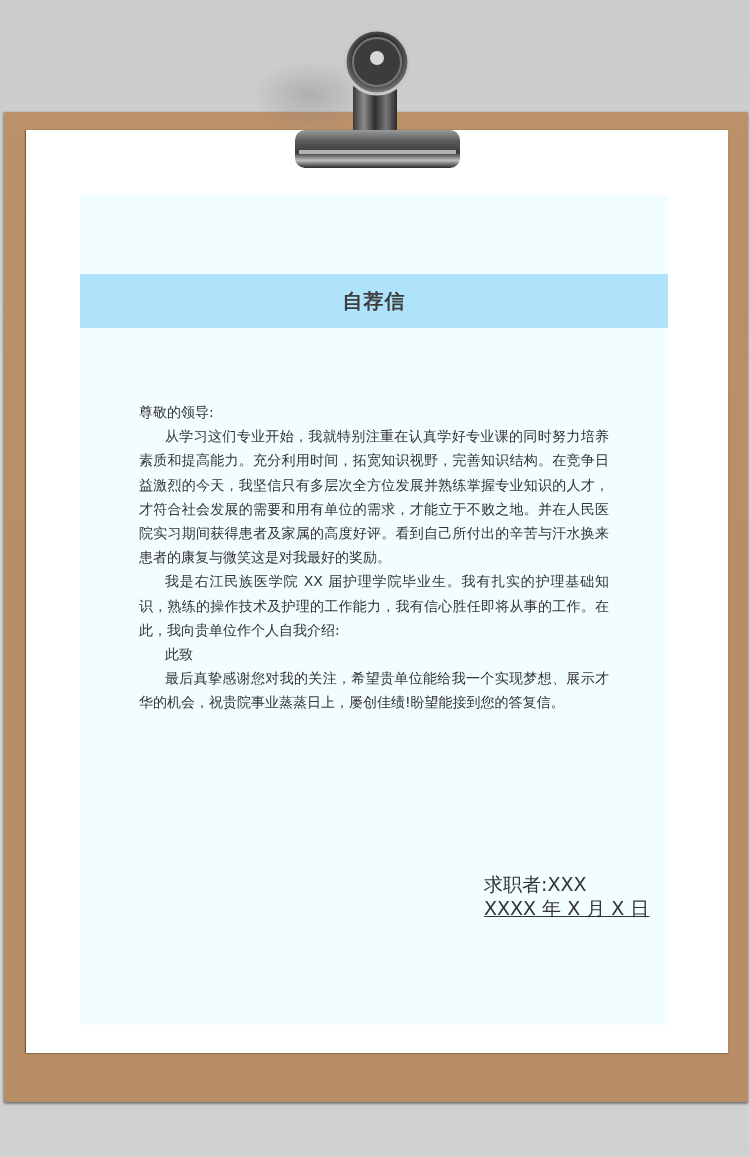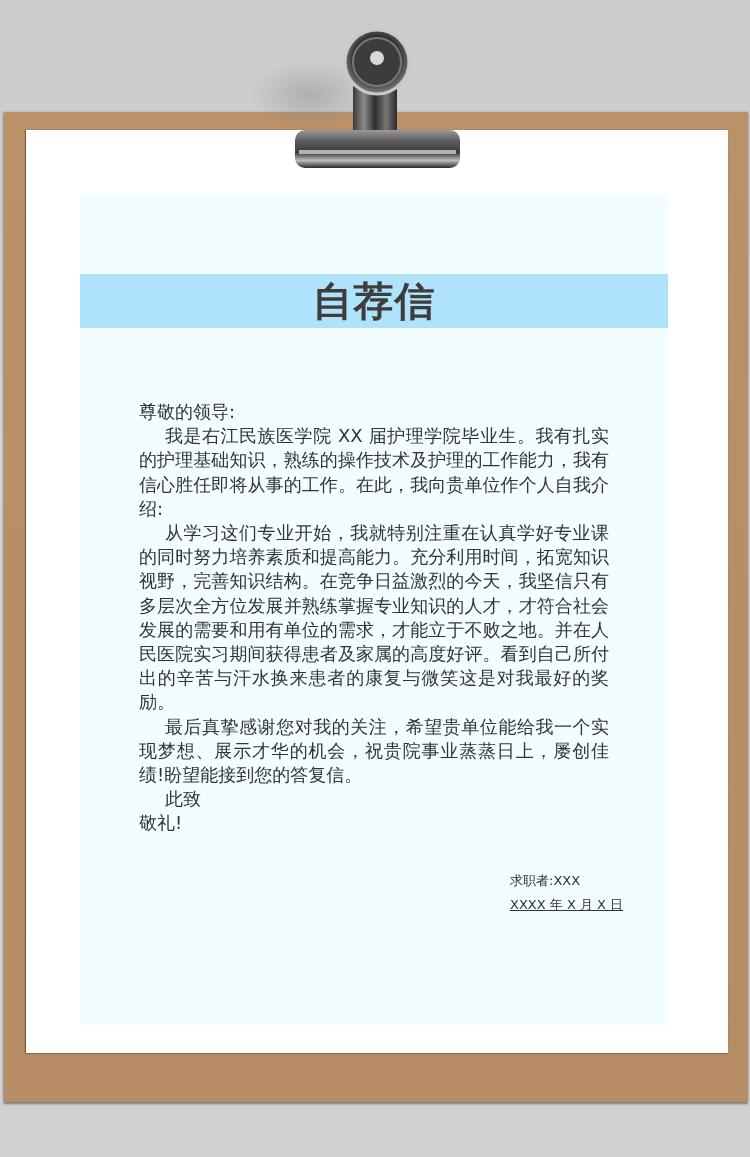--- a/index.html
+++ b/index.html
@@ -47,44 +47,44 @@
       width: 588px;
       height: 54px;
       background: #aee3fb;
       display: flex;
       align-items: center;
       justify-content: center;
     }
     .title-text {
       font-family: "DejaVu Sans", sans-serif;
       font-weight: bold;
-      font-size: 40px;
+      font-size: 20px;
       color: #3d3d3d;
       letter-spacing: 1px;
     }
     .letter {
       position: absolute;
       left: 139px;
       top: 400px;
       width: 470px;
-      font-size: 18px;
+      font-size: 14px;
       line-height: 24.2px;
       color: #333333;
       text-align: justify;
     }
     .letter p {
       margin: 0;
     }
     .indent {
       text-indent: 26px;
     }
     .sign {
       position: absolute;
-      left: 510px;
-      font-size: 13px;
+      left: 484px;
+      font-size: 19px;
       color: #333333;
       white-space: nowrap;
     }
     
     .clip {
       position: absolute;
       left: 285px;
       top: 22px;
       width: 180px;
       height: 150px;
@@ -104,25 +104,24 @@
 <div class="board"></div>
 <div class="paper"></div>
 <div class="panel"></div>
 
 <div class="title-band">
   <span class="title-text">自荐信</span>
 </div>
 
 <div class="letter">
   <p>尊敬的领导:</p>
+  <p class="indent">从学习这们专业开始，我就特别注重在认真学好专业课的同时努力培养素质和提高能力。充分利用时间，拓宽知识视野，完善知识结构。在竞争日益激烈的今天，我坚信只有多层次全方位发展并熟练掌握专业知识的人才，才符合社会发展的需要和用有单位的需求，才能立于不败之地。并在人民医院实习期间获得患者及家属的高度好评。看到自己所付出的辛苦与汗水换来患者的康复与微笑这是对我最好的奖励。</p>
   <p class="indent">我是右江民族医学院 XX 届护理学院毕业生。我有扎实的护理基础知识，熟练的操作技术及护理的工作能力，我有信心胜任即将从事的工作。在此，我向贵单位作个人自我介绍:</p>
-  <p class="indent">从学习这们专业开始，我就特别注重在认真学好专业课的同时努力培养素质和提高能力。充分利用时间，拓宽知识视野，完善知识结构。在竞争日益激烈的今天，我坚信只有多层次全方位发展并熟练掌握专业知识的人才，才符合社会发展的需要和用有单位的需求，才能立于不败之地。并在人民医院实习期间获得患者及家属的高度好评。看到自己所付出的辛苦与汗水换来患者的康复与微笑这是对我最好的奖励。</p>
+  <p class="indent">此致</p>
   <p class="indent">最后真挚感谢您对我的关注，希望贵单位能给我一个实现梦想、展示才华的机会，祝贵院事业蒸蒸日上，屡创佳绩!盼望能接到您的答复信。</p>
-  <p class="indent">此致</p>
-  <p>敬礼!</p>
 </div>
 
 <div class="sign" style="top: 872px;">求职者:XXX</div>
 <div class="sign" style="top: 896px; text-decoration: underline;">XXXX 年 X 月 X 日</div>
 
 <div class="clip-shadow"></div>
 <div class="clip">
   <svg width="180" height="150" viewBox="0 0 180 150" xmlns="http://www.w3.org/2000/svg">
     <defs>
       <linearGradient id="metal" x1="0" y1="0" x2="1" y2="0">

